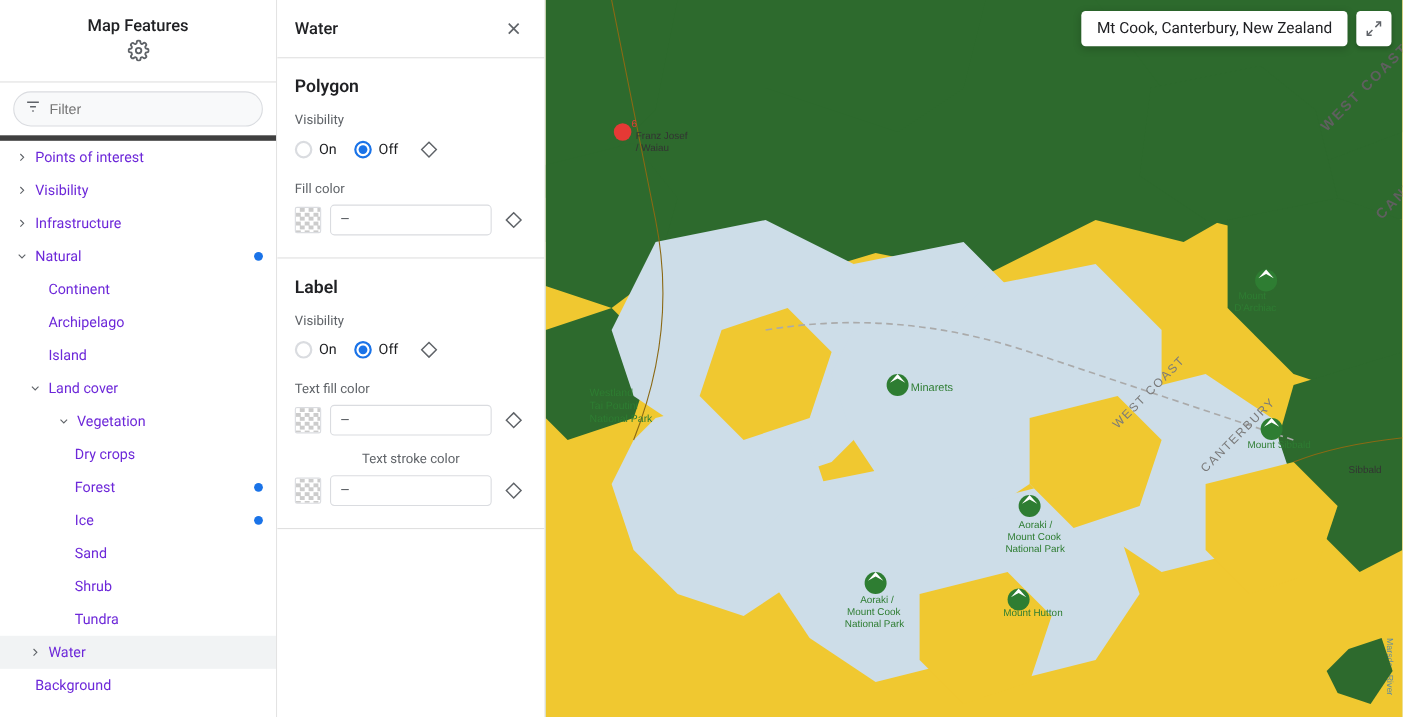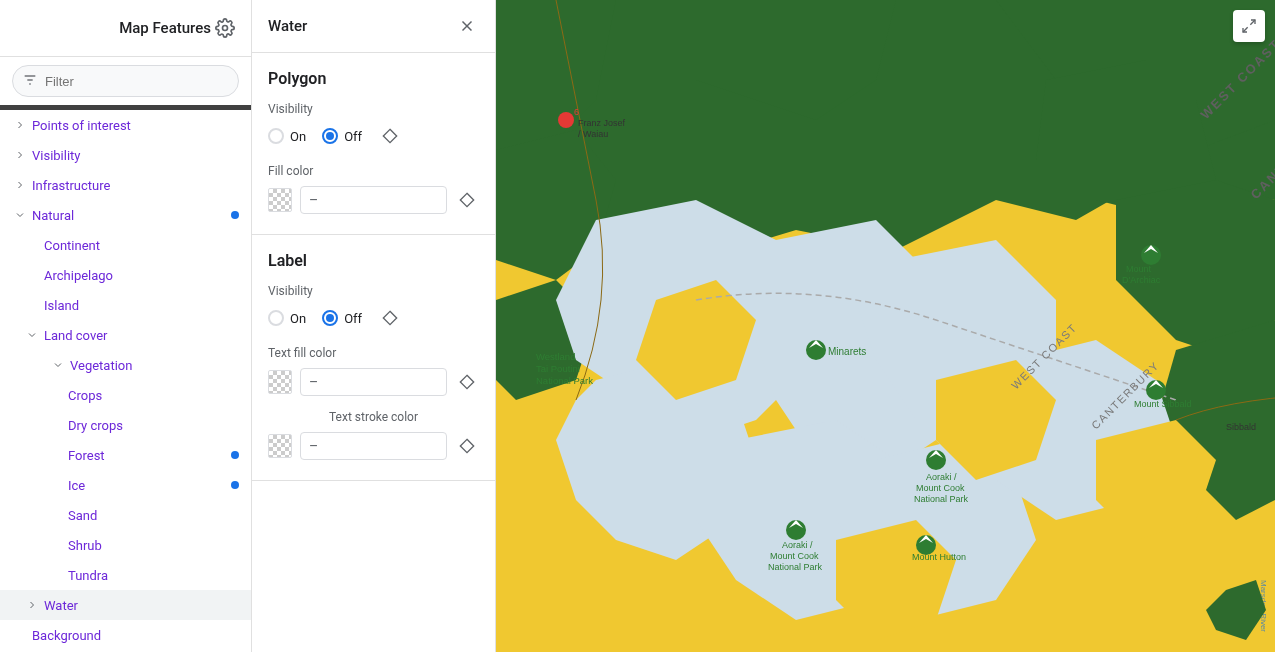--- a/index.html
+++ b/index.html
@@ -12,23 +12,24 @@
       background: #fff;
       border-right: 1px solid #e0e0e0;
       display: flex;
       flex-direction: column;
       height: 652px;
       overflow: hidden;
     }
     .left-header {
       display: flex;
       align-items: center;
-      justify-content: flex-end;
+      justify-content: space-between;
       padding: 14px 12px;
       border-bottom: 1px solid #e0e0e0;
+      flex-direction: column;
     }
     .left-header-title {
       font-size: 15px;
       font-weight: 500;
       color: #202124;
     }
     .gear-btn {
       cursor: pointer;
       color: #5f6368;
       display: flex; align-items: center; justify-content: center;
@@ -324,24 +325,20 @@
 
     <div class="tree-item indent-2">
       <span class="expand-icon">
         <svg width="12" height="12" viewBox="0 0 24 24" fill="none" stroke="#5f6368" stroke-width="2">
             <polyline points="6 9 12 15 18 9"></polyline>
           </svg>
       </span>
       <span class="item-label">Vegetation</span>
     </div>
 
-    <div class="tree-item indent-3">
-      <span class="expand-icon" style="width:16px;"></span>
-      <span class="item-label">Crops</span>
-    </div>
 
     <div class="tree-item indent-3">
       <span class="expand-icon" style="width:16px;"></span>
       <span class="item-label">Dry crops</span>
     </div>
 
     <div class="tree-item indent-3">
       <span class="expand-icon" style="width:16px;"></span>
       <span class="item-label">Forest</span>
       <span class="blue-dot"></span>
@@ -547,20 +544,23 @@
 
     <text transform="translate(520,390) rotate(-45)" font-size="11" fill="#7a7a7a" font-family="Arial" font-weight="500" letter-spacing="1.5">WEST COAST</text>
 
     <text transform="translate(600,430) rotate(-45)" font-size="11" fill="#7a7a7a" font-family="Arial" font-weight="500" letter-spacing="1.5">CANTERBURY</text>
 
     <text transform="translate(765,580) rotate(90)" font-size="8" fill="#5f8a9f" font-family="Arial">Marsden River</text>
 
     <polygon points="730,590 760,580 770,610 750,640 720,630 710,610" fill="#2d6a2d"></polygon>
   </svg>
 
+  <div class="search-bar" style="top:10px;right:50px;">
+    <span>Mt Cook, Canterbury, New Zealand</span>
+  </div>
 
   <div class="fullscreen-btn" style="top:10px;right:10px;">
     <svg width="16" height="16" viewBox="0 0 24 24" fill="none" stroke="#5f6368" stroke-width="2">
       <polyline points="15 3 21 3 21 9"></polyline>
         <polyline points="9 21 3 21 3 15"></polyline>
       <line x1="21" y1="3" x2="14" y2="10"></line>
         <line x1="3" y1="21" x2="10" y2="14"></line>
     </svg>
   </div>
 </div>

